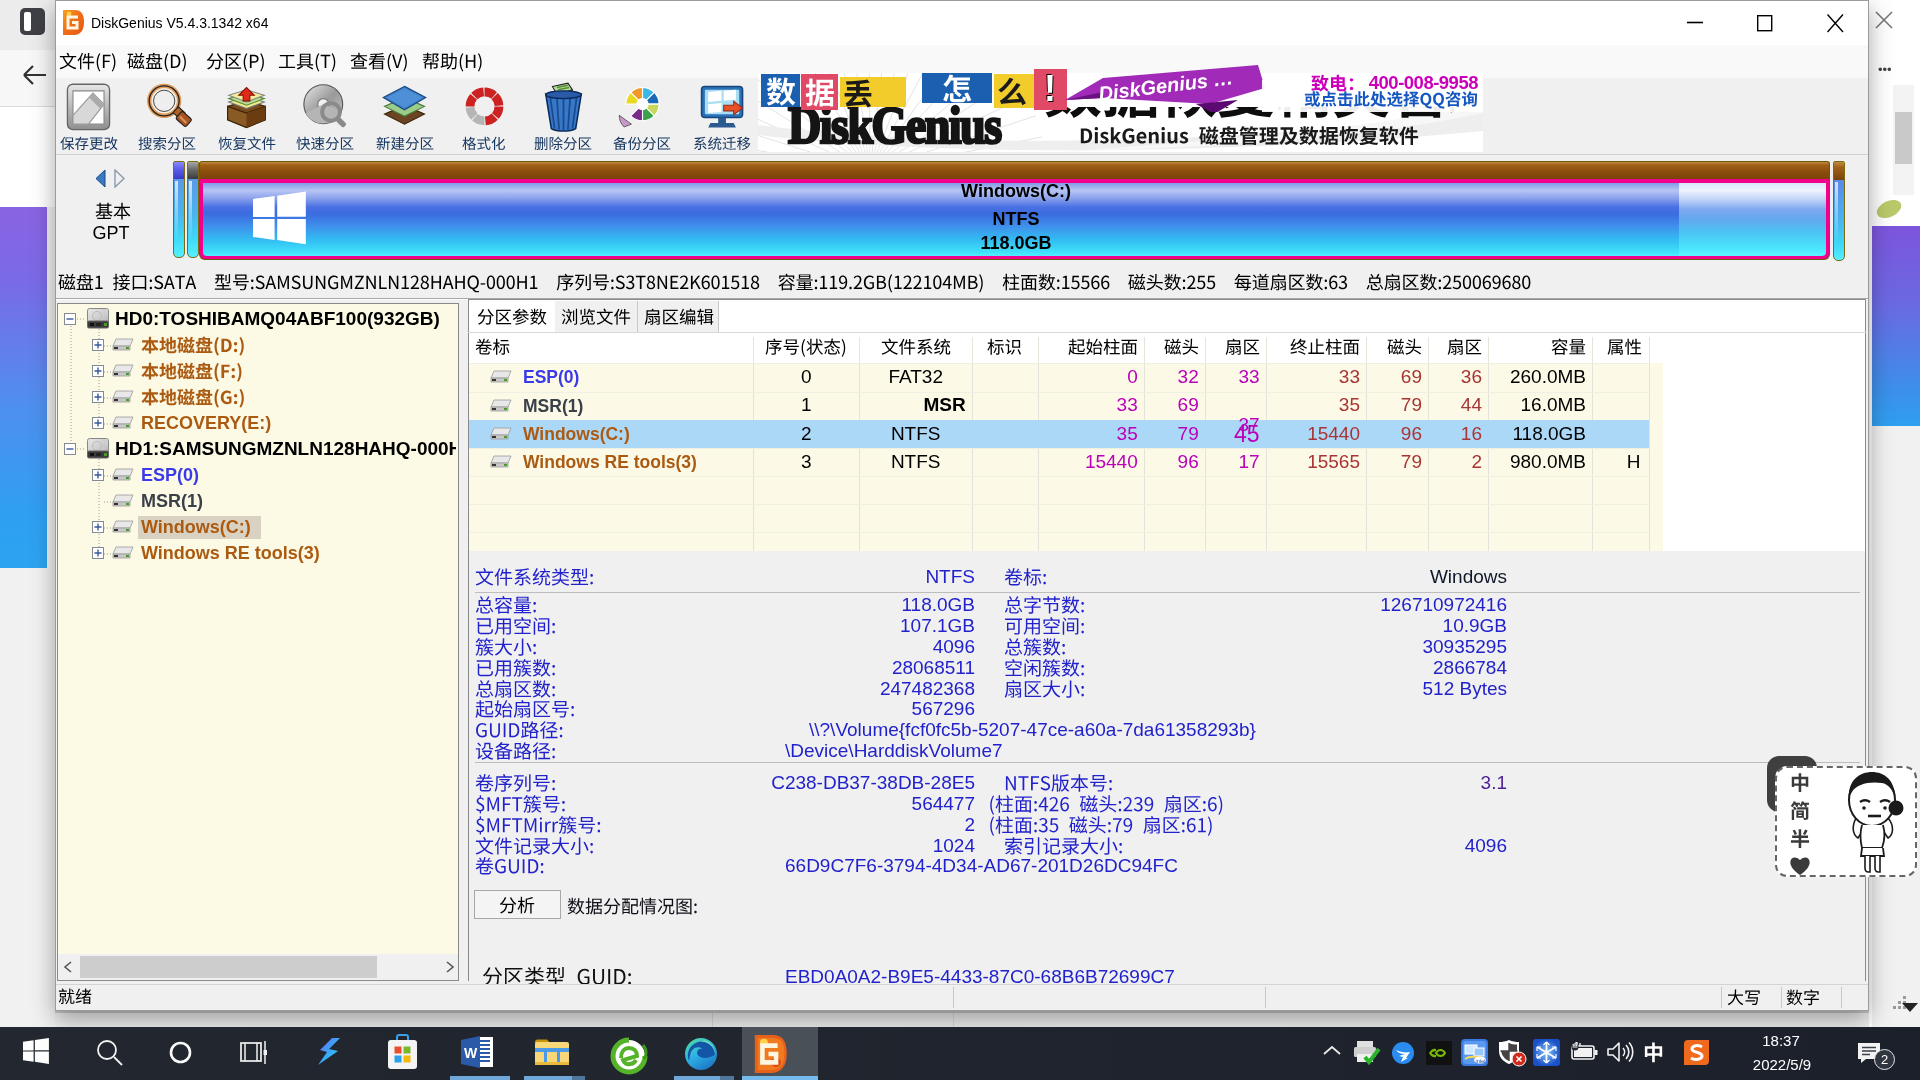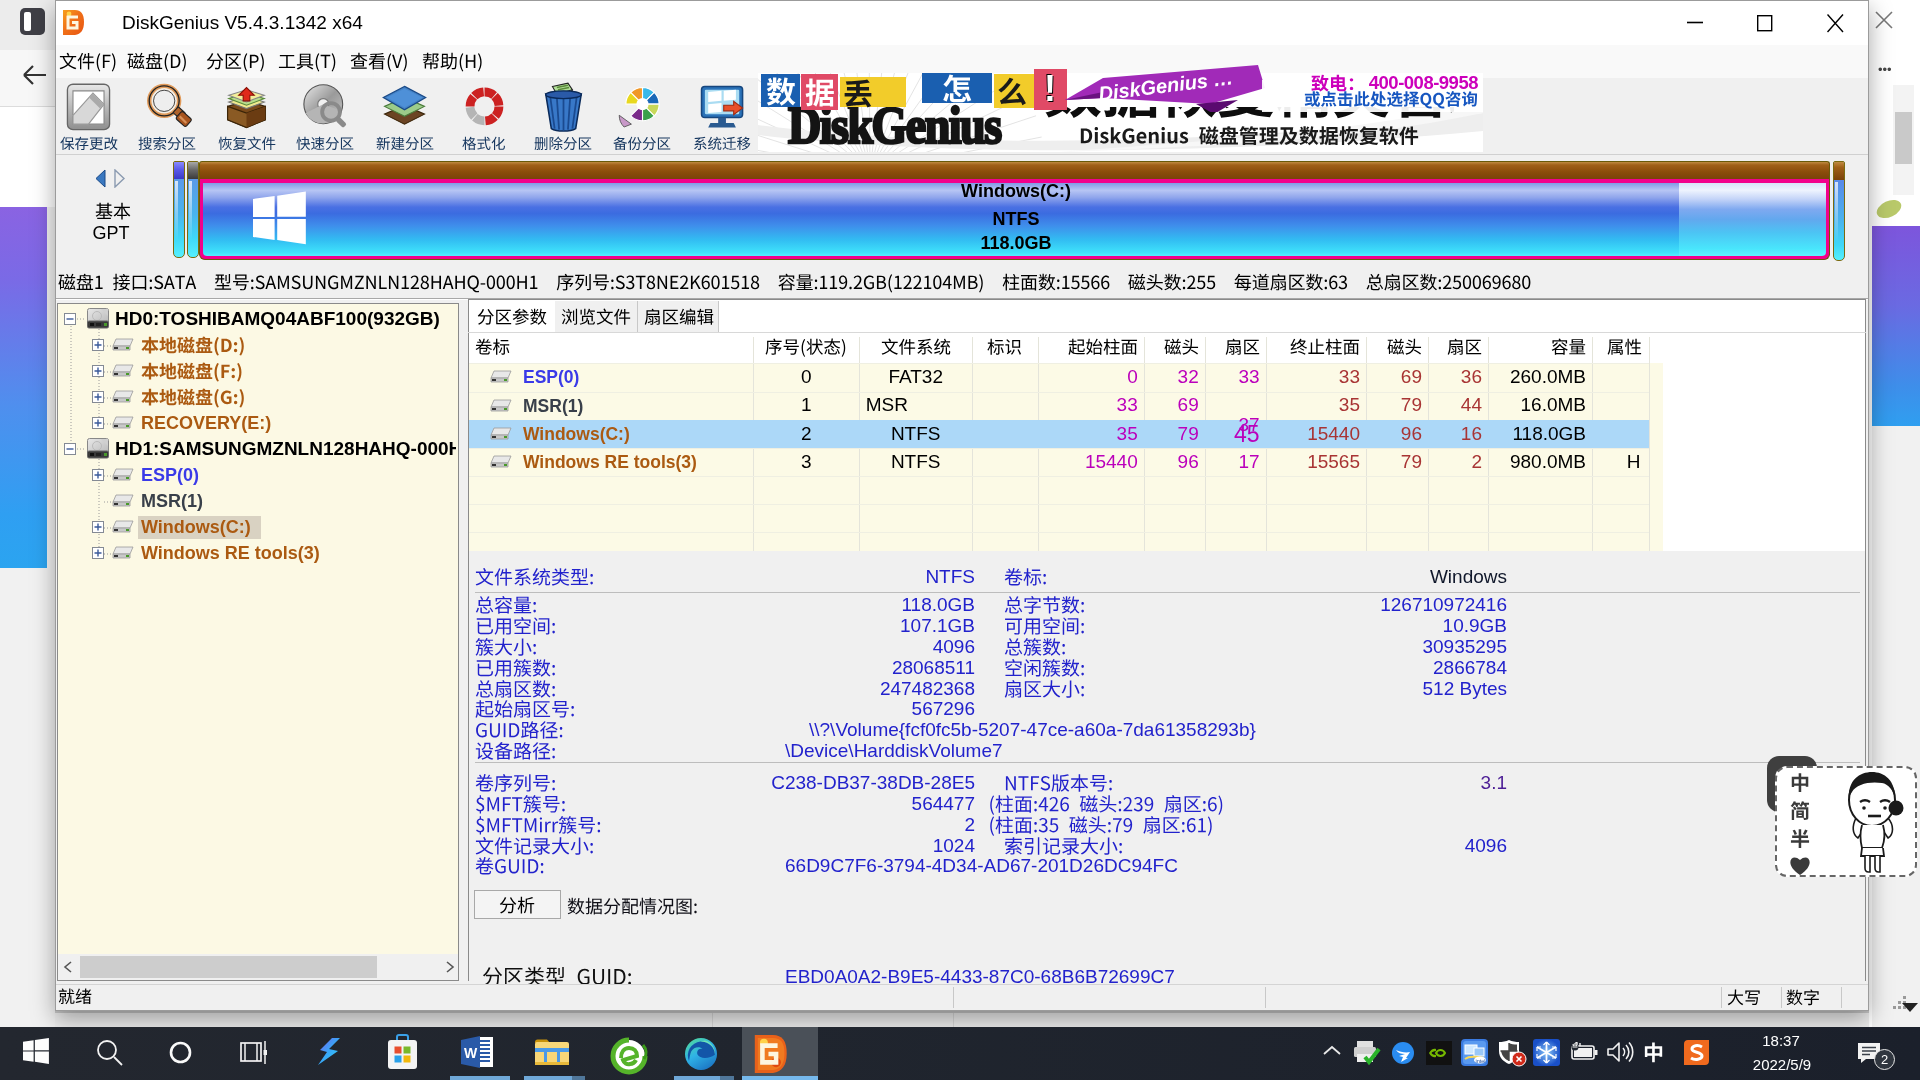--- a/index.html
+++ b/index.html
@@ -43,21 +43,21 @@
       <linearGradient id="dglogo" x1="0" y1="0" x2="1" y2="1">
         <stop offset="0" stop-color="#f7a01c"></stop>
         <stop offset="0.45" stop-color="#f07018"></stop>
         <stop offset="1" stop-color="#e85512"></stop>
       </linearGradient>
     </defs>
     <path d="M1 0 H13 C19 0 22 4 22 12 C22 20 19 24 13 25 H1 Z" fill="url(#dglogo)"></path>
     <circle cx="7" cy="4" r="2.4" fill="#ffd24a"></circle>
     <path d="M16 7 H6 V18 H15 V12.5 H10" stroke="#fdf6e0" stroke-width="3" fill="none"></path>
   </svg>
-<div style="position:absolute;top:7.8px;height:30.4px;line-height:30.4px;font-size:19px;font-weight:400;color:#000;white-space:pre;left:91px;margin-left:31px;">DiskGenius V5.4.3.1342 x64</div>
+<div style="position:absolute;top:7.8px;height:30.4px;line-height:30.4px;font-size:14px;font-weight:400;color:#000;white-space:pre;left:91px;">DiskGenius V5.4.3.1342 x64</div>
 <svg style="position:absolute;left:1687px;top:15px" width="17" height="16">
     <path d="M0 7.5 H16" stroke="#000" stroke-width="1.6"></path>
   </svg>
 <svg style="position:absolute;left:1757px;top:15px" width="16" height="17">
     <rect x="0.7" y="0.7" width="14" height="15" fill="none" stroke="#000" stroke-width="1.4"></rect>
   </svg>
 <svg style="position:absolute;left:1827px;top:14px" width="17" height="19">
     <path d="M0.5 0.5 L16 18 M16 0.5 L0.5 18" stroke="#000" stroke-width="1.4"></path>
   </svg>
 <div style="position:absolute;left:56px;top:45px;width:1812px;height:33px;background:#f9f9f9;"></div>
@@ -918,21 +918,21 @@
 <div style="position:absolute;top:362.2px;height:30.4px;line-height:30.4px;font-size:19px;font-weight:400;color:#a83434;white-space:pre;right:438px;text-align:right;">36</div>
 <div style="position:absolute;top:362.2px;height:30.4px;line-height:30.4px;font-size:19px;font-weight:400;color:#000;white-space:pre;right:334px;text-align:right;">260.0MB</div>
 <svg style="position:absolute;left:490px;top:398.6px" width="22" height="14" viewBox="0 0 22 14">
     <path d="M4 1 L21 1 L18 8 L1 8 Z" fill="#e8e8e8" stroke="#999" stroke-width="0.8"></path>
     <path d="M1 8 L18 8 L18 12 L1 12 Z" fill="#c8c8c8" stroke="#999" stroke-width="0.8"></path>
     <path d="M2 9 L6 9 L6 11 L2 11 Z" fill="#333"></path>
     <rect x="14" y="9" width="3" height="2" fill="#4a9a2a"></rect>
   </svg>
 <div style="position:absolute;top:391.6px;height:28px;line-height:28px;font-size:17.5px;font-weight:bold;color:#39404a;white-space:pre;left:523px;">MSR(1)</div>
 <div style="position:absolute;top:390.4px;height:30.4px;line-height:30.4px;font-size:19px;font-weight:400;color:#000;white-space:pre;left:766.2px;width:80px;text-align:center;">1</div>
-<div style="position:absolute;top:390.4px;height:30.4px;line-height:30.4px;font-size:19px;font-weight:400;color:#000;white-space:pre;left:865.7px;width:100px;text-align:left;">MSR</div>
+<div style="position:absolute;top:390.4px;height:30.4px;line-height:30.4px;font-size:19px;font-weight:700;color:#000;white-space:pre;left:865.7px;width:100px;text-align:right;">MSR</div>
 <div style="position:absolute;top:390.4px;height:30.4px;line-height:30.4px;font-size:19px;font-weight:400;color:#bb00bb;white-space:pre;right:782.25px;text-align:right;">33</div>
 <div style="position:absolute;top:390.4px;height:30.4px;line-height:30.4px;font-size:19px;font-weight:400;color:#bb00bb;white-space:pre;right:721.3px;text-align:right;">69</div>
 <div style="position:absolute;top:390.4px;height:30.4px;line-height:30.4px;font-size:19px;font-weight:400;color:#bb00bb;white-space:pre;right:660.4px;text-align:right;margin-top:20px;">37</div>
 <div style="position:absolute;top:390.4px;height:30.4px;line-height:30.4px;font-size:19px;font-weight:400;color:#a83434;white-space:pre;right:560px;text-align:right;">35</div>
 <div style="position:absolute;top:390.4px;height:30.4px;line-height:30.4px;font-size:19px;font-weight:400;color:#a83434;white-space:pre;right:498px;text-align:right;">79</div>
 <div style="position:absolute;top:390.4px;height:30.4px;line-height:30.4px;font-size:19px;font-weight:400;color:#a83434;white-space:pre;right:438px;text-align:right;">44</div>
 <div style="position:absolute;top:390.4px;height:30.4px;line-height:30.4px;font-size:19px;font-weight:400;color:#000;white-space:pre;right:334px;text-align:left;">16.0MB</div>
 <svg style="position:absolute;left:490px;top:426.8px" width="22" height="14" viewBox="0 0 22 14">
     <path d="M4 1 L21 1 L18 8 L1 8 Z" fill="#e8e8e8" stroke="#999" stroke-width="0.8"></path>
     <path d="M1 8 L18 8 L18 12 L1 12 Z" fill="#c8c8c8" stroke="#999" stroke-width="0.8"></path>

